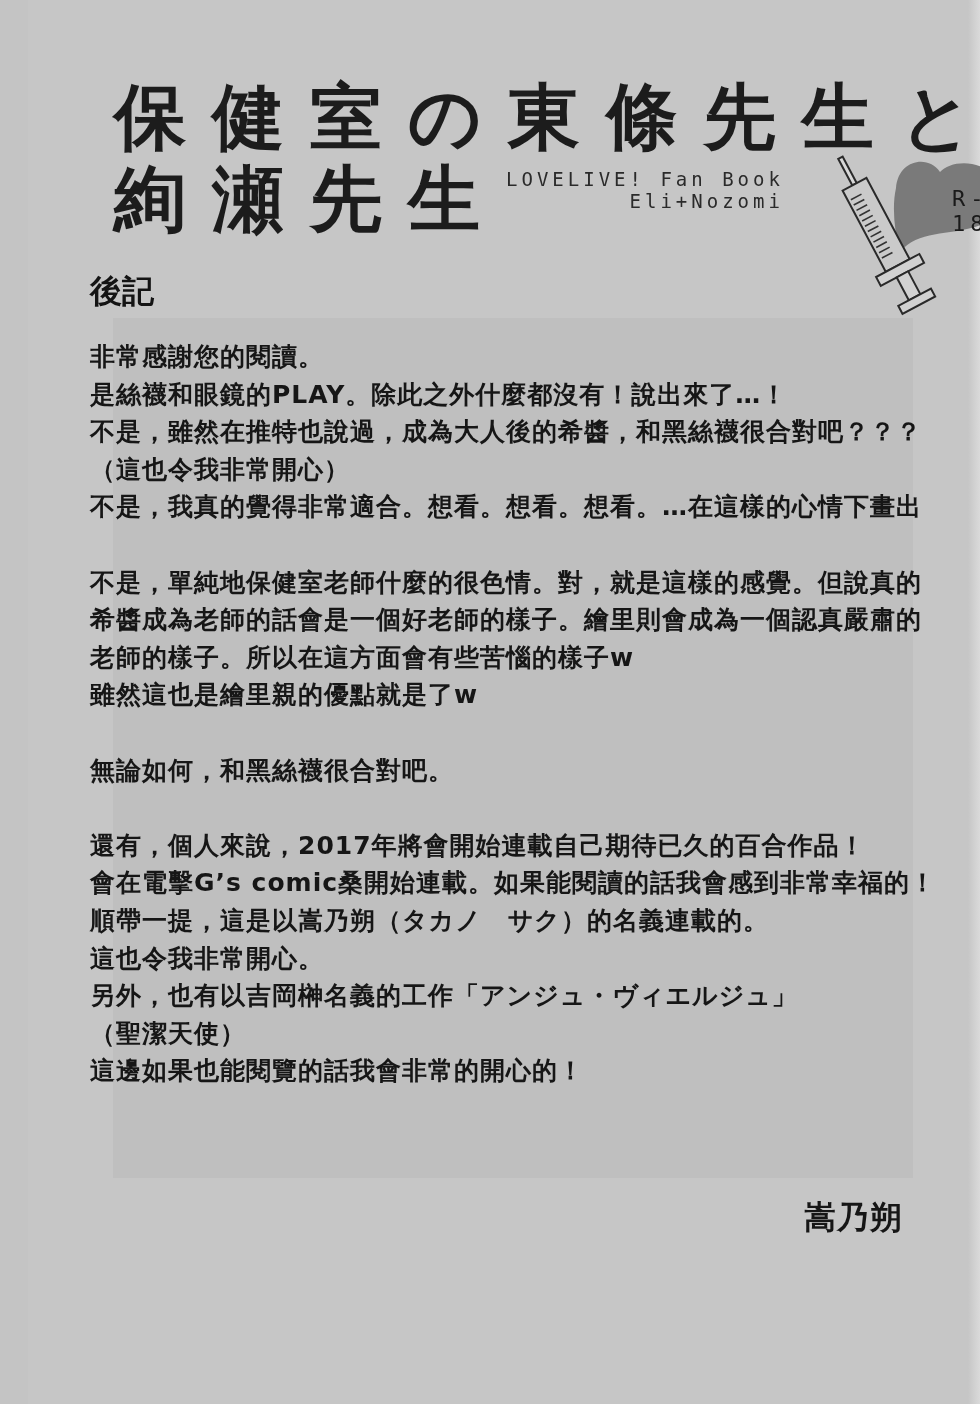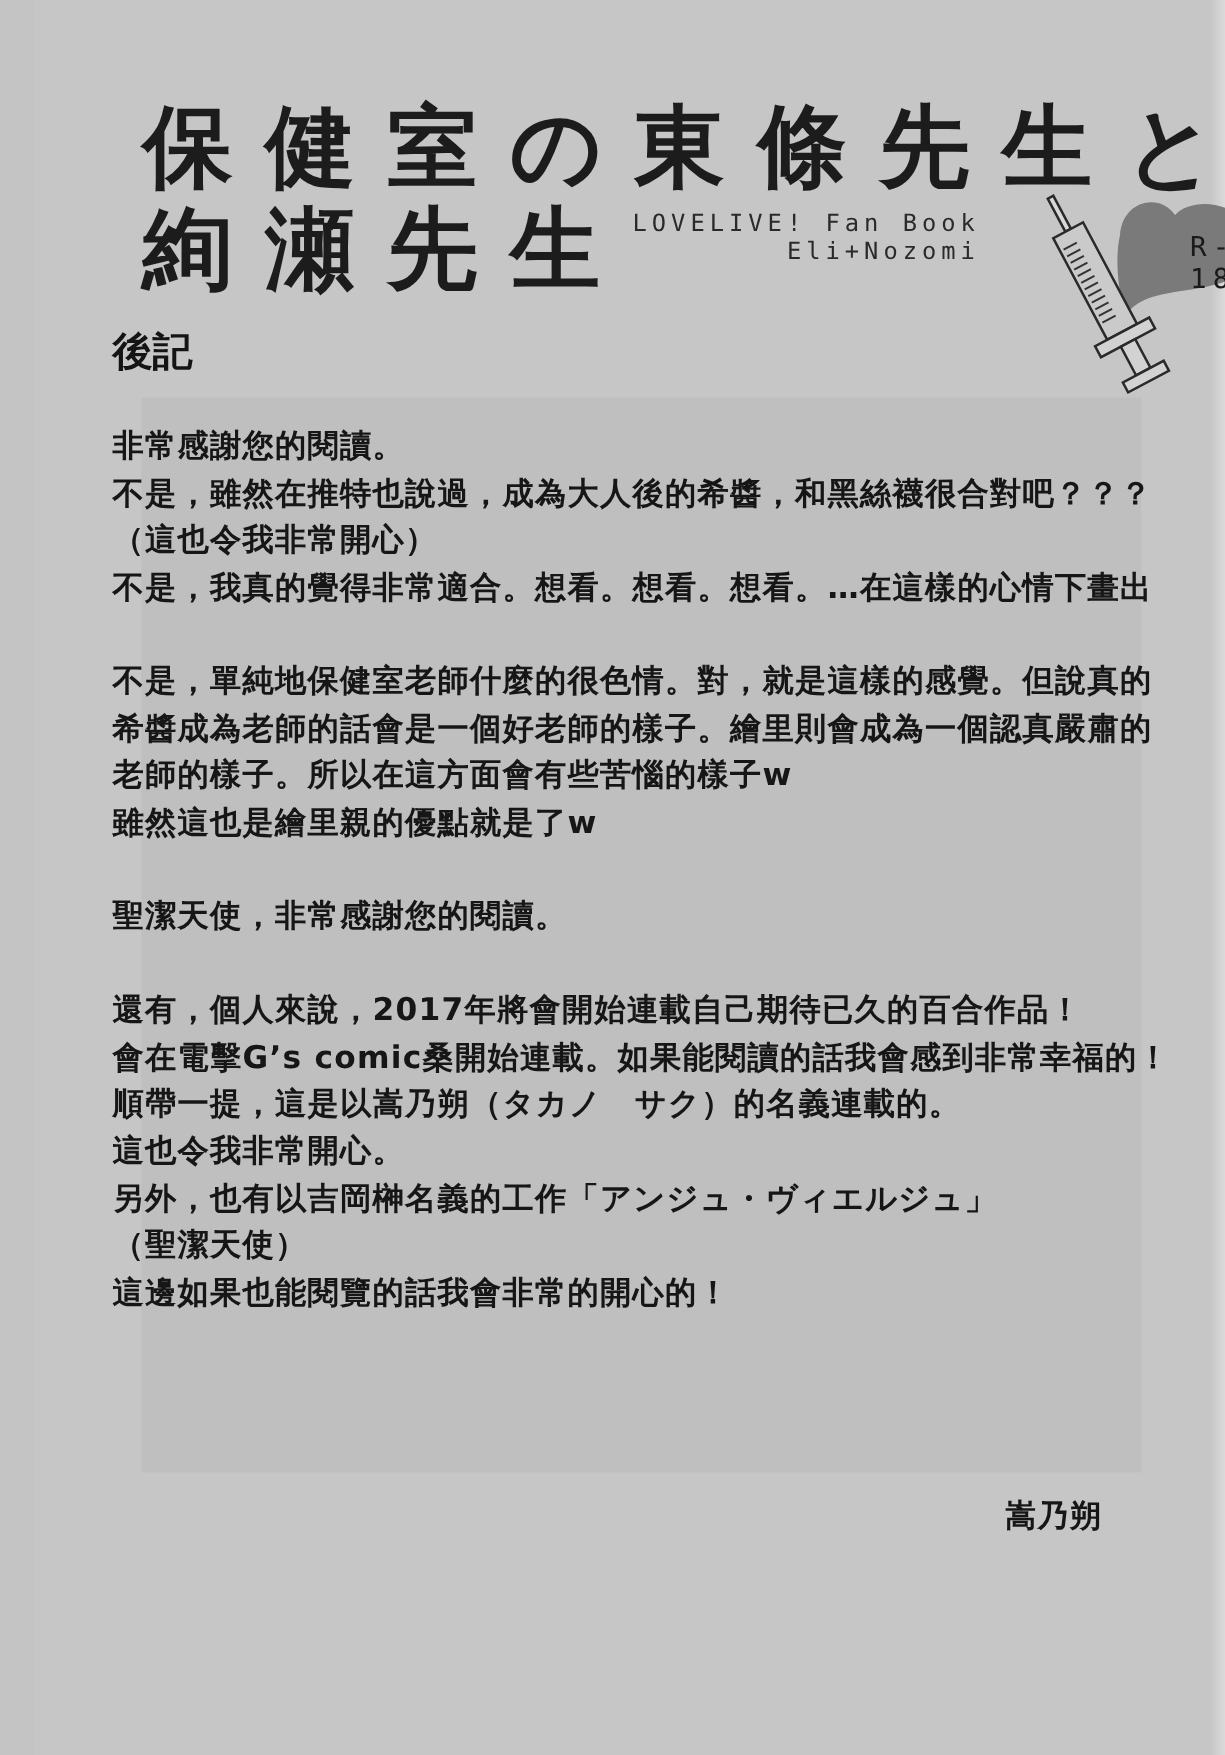--- a/index.html
+++ b/index.html
@@ -39,32 +39,32 @@
     }
     .badge {
       position: absolute; left: 790px; top: 140px; width: 190px; height: 190px;
     }
     .badge-label {
       position: absolute; left: 924px; top: 186px;
       font-family: "DejaVu Sans Mono", monospace;
       font-size: 22px; letter-spacing: 5px; color: #1a1a1a;
     }
     .section-heading {
-      position: absolute; left: 62px; top: 260px;
+      position: absolute; left: 62px; top: 270px;
       font-size: 32px; font-weight: bold; color: #141414;
     }
     .body {
       position: absolute; left: 62px; top: 338px; width: 890px;
       font-size: 25px; line-height: 37.6px; font-weight: bold;
       color: #161616; letter-spacing: 1px;
     }
     .body p { white-space: nowrap; min-height: 37.6px; }
     .signature {
       position: absolute; left: 776px; top: 1196px;
-      font-size: 25px; font-weight: bold; color: #161616; letter-spacing: 1px;
+      font-size: 32px; font-weight: bold; color: #161616; letter-spacing: 1px;
     }
     .page-number {
       position: absolute; left: 965px; top: 1280px;
       font-size: 16px; font-weight: bold; color: #111;
     }
   </style>
 </head>
 <body>
 
 <div class="page">
@@ -101,30 +101,31 @@
       <rect x="-6" y="132" width="13" height="26" fill="#d2d2d2"></rect>
       <rect x="-18" y="158" width="37" height="9" fill="#d2d2d2"></rect>
     </g>
   </svg>
   <div class="badge-label">R-18</div>
 
   <div class="section-heading">後記</div>
 
   <div class="body">
     <p>非常感謝您的閱讀。</p>
+    <p>是絲襪和眼鏡的PLAY。除此之外什麼都沒有！說出來了…！</p>
     <p>不是，雖然在推特也說過，成為大人後的希醬，和黑絲襪很合對吧？？？</p>
     <p>（這也令我非常開心）</p>
     <p>不是，我真的覺得非常適合。想看。想看。想看。…在這樣的心情下畫出</p>
     <p></p>
     <p>不是，單純地保健室老師什麼的很色情。對，就是這樣的感覺。但說真的</p>
     <p>希醬成為老師的話會是一個好老師的樣子。繪里則會成為一個認真嚴肅的</p>
     <p>老師的樣子。所以在這方面會有些苦惱的樣子w</p>
     <p>雖然這也是繪里親的優點就是了w</p>
     <p></p>
-    <p>聖潔天使，非常感謝您的閱讀。</p>
+    <p>無論如何，和黑絲襪很合對吧。</p>
     <p></p>
     <p>還有，個人來說，2017年將會開始連載自己期待已久的百合作品！</p>
     <p>會在電擊G’s comic桑開始連載。如果能閱讀的話我會感到非常幸福的！</p>
     <p>順帶一提，這是以嵩乃朔（タカノ　サク）的名義連載的。</p>
     <p>這也令我非常開心。</p>
     <p>另外，也有以吉岡榊名義的工作「アンジュ・ヴィエルジュ」</p>
     <p>（聖潔天使）</p>
     <p>這邊如果也能閱覽的話我會非常的開心的！</p>
   </div>
 

